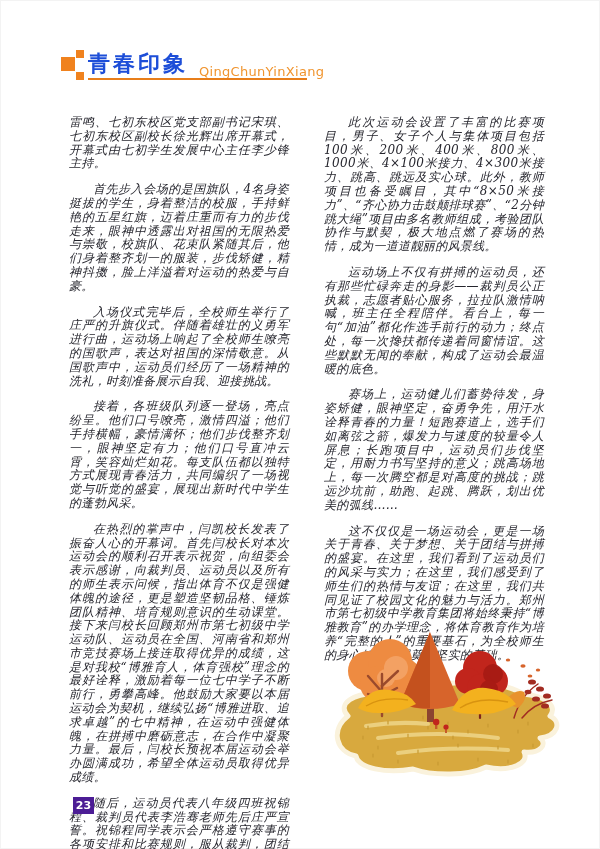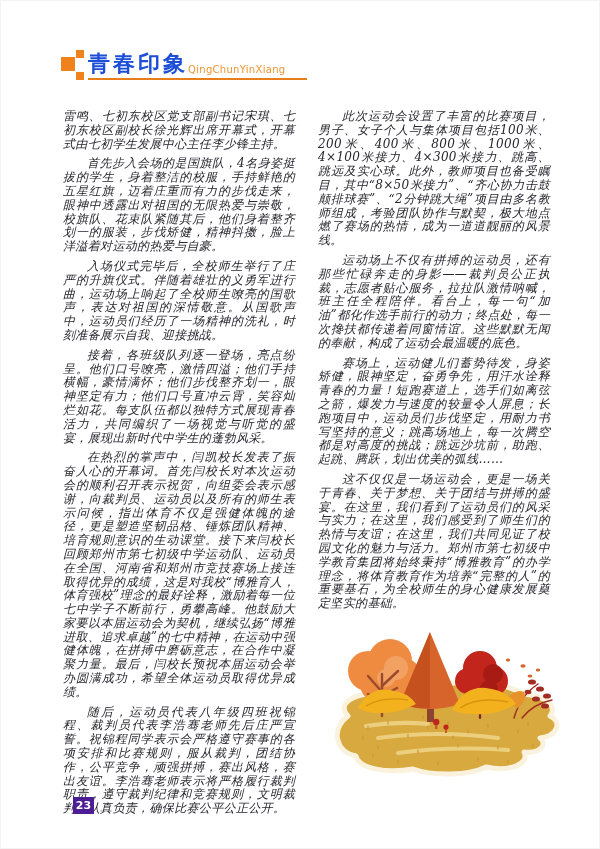--- a/index.html
+++ b/index.html
@@ -15,37 +15,37 @@
   .logo .sq-big { left:1px; top:8px; width:14px; height:14px; }
   .logo .sq-top { left:16px; top:1px; width:8px; height:8px; }
   .logo .sq-bot { left:16px; top:23px; width:8px; height:8px; }
 
   .header-title {
     position:absolute; left:88px; top:49px;
     font-size:22px; font-weight:bold; color:#1d4ed8; letter-spacing:3px;
     font-family:"DejaVu Sans","Liberation Sans",sans-serif;
   }
   .header-sub {
-    position:absolute; left:188px; top:64px;
-    font-size:10px; color:#F0942E; letter-spacing:0.3px;
+    position:absolute; left:199px; top:64px;
+    font-size:13px; color:#F0942E; letter-spacing:0.3px;
     font-family:"DejaVu Sans","Liberation Sans",sans-serif;
   }
   .header-rule {
     position:absolute; left:88px; top:78px; width:219px; height:2px;
     background:#E87E1A;
   }
 
   
   .columns {
     position:absolute; left:57px; top:104px; width:499px;
     display:flex; gap:11px;
   }
   .col { width:244px; }
   .col p {
-    margin:6px; font-size:12px; line-height:13.8px; letter-spacing:0.35px;
+    margin:12px; font-size:12px; line-height:13.8px; letter-spacing:0.35px;
     color:#26262e; text-align:justify; font-style:italic;
   }
   .col p.indent { text-indent:2em; }
 
   
   .illustration { position:absolute; left:318px; top:626px; width:248px; height:158px; }
 
   
   .page-num {
     position:absolute; left:73px; top:797px; width:21px; height:17px;

